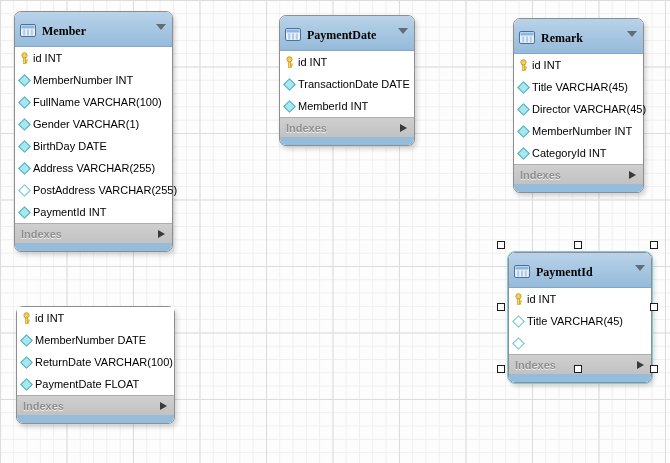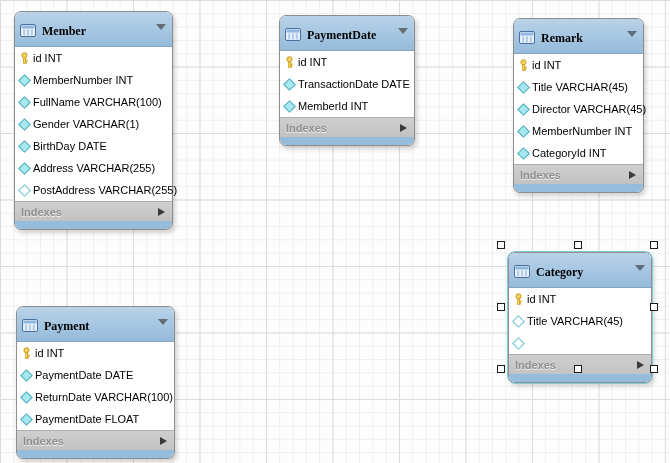--- a/index.html
+++ b/index.html
@@ -164,20 +164,24 @@
           <span class="col-text">BirthDay DATE</span>
         </div>
         <div class="col-row">
           <span class="icon diamond"></span>
           <span class="col-text">Address VARCHAR(255)</span>
         </div>
         <div class="col-row">
           <span class="icon diamond hollow"></span>
           <span class="col-text">PostAddress VARCHAR(255)</span>
         </div>
+        <div class="col-row">
+          <span class="icon diamond"></span>
+          <span class="col-text">PaymentId INT</span>
+        </div>
       </div>
       <div class="tbl-indexes">
         <span class="indexes-label">Indexes</span>
         <span class="expand-arrow"></span>
       </div>
       <div class="tbl-bottom"></div>
     </div>
     <div class="table-figure" style="left: 279px; top: 15px; width: 134px;">
       <div class="tbl-header">
         <span class="tbl-icon">
@@ -270,21 +274,21 @@
       <div class="tbl-header">
         <span class="tbl-icon">
           <svg width="16" height="13" viewBox="0 0 16 13">
             <rect x="0.5" y="0.5" width="15" height="12" rx="1.5" fill="#e8f1fa" stroke="#4d6f9d"></rect>
             <rect x="1.5" y="1.5" width="13" height="3" fill="#8fb6de"></rect>
             <rect x="3.2" y="5.5" width="2" height="6" fill="#aecbe8"></rect>
             <rect x="7" y="5.5" width="2" height="6" fill="#aecbe8"></rect>
             <rect x="10.8" y="5.5" width="2" height="6" fill="#aecbe8"></rect>
           </svg>
         </span>
-        <span class="tbl-title">Category</span>
+        <span class="tbl-title">PaymentId</span>
         <span class="collapse-arrow"></span>
       </div>
       <div class="tbl-body">
         <div class="col-row">
           <span class="icon key"><svg width="11" height="12" viewBox="0 0 11 12">
               <rect x="4.6" y="5.4" width="1.9" height="6.1" fill="#ffd95e" stroke="#c79b1e" stroke-width="0.7"></rect>
               <rect x="6.3" y="7.8" width="2" height="1.3" fill="#ffd95e" stroke="#c79b1e" stroke-width="0.6"></rect>
               <rect x="6.3" y="9.9" width="1.5" height="1.2" fill="#ffd95e" stroke="#c79b1e" stroke-width="0.6"></rect>
               <circle cx="5.5" cy="3.3" r="2.6" fill="#ffd95e" stroke="#c79b1e"></circle>
               <circle cx="5.5" cy="3.1" r="0.9" fill="#fff9e0" stroke="#c79b1e" stroke-width="0.5"></circle>
@@ -299,47 +303,34 @@
           <span class="icon diamond hollow"></span>
         </div>
       </div>
       <div class="tbl-indexes">
         <span class="indexes-label">Indexes</span>
         <span class="expand-arrow"></span>
       </div>
       <div class="tbl-bottom"></div>
     </div>
     <div class="table-figure" style="left: 16px; top: 306px; width: 157px;">
-      <div class="tbl-header">
-        <span class="tbl-icon">
-          <svg width="16" height="13" viewBox="0 0 16 13">
-            <rect x="0.5" y="0.5" width="15" height="12" rx="1.5" fill="#e8f1fa" stroke="#4d6f9d"></rect>
-            <rect x="1.5" y="1.5" width="13" height="3" fill="#8fb6de"></rect>
-            <rect x="3.2" y="5.5" width="2" height="6" fill="#aecbe8"></rect>
-            <rect x="7" y="5.5" width="2" height="6" fill="#aecbe8"></rect>
-            <rect x="10.8" y="5.5" width="2" height="6" fill="#aecbe8"></rect>
-          </svg>
-        </span>
-        <span class="tbl-title">Payment</span>
-        <span class="collapse-arrow"></span>
-      </div>
-      <div class="tbl-body">
-        <div class="col-row">
-          <span class="icon key"><svg width="11" height="12" viewBox="0 0 11 12">
-              <rect x="4.6" y="5.4" width="1.9" height="6.1" fill="#ffd95e" stroke="#c79b1e" stroke-width="0.7"></rect>
-              <rect x="6.3" y="7.8" width="2" height="1.3" fill="#ffd95e" stroke="#c79b1e" stroke-width="0.6"></rect>
-              <rect x="6.3" y="9.9" width="1.5" height="1.2" fill="#ffd95e" stroke="#c79b1e" stroke-width="0.6"></rect>
-              <circle cx="5.5" cy="3.3" r="2.6" fill="#ffd95e" stroke="#c79b1e"></circle>
-              <circle cx="5.5" cy="3.1" r="0.9" fill="#fff9e0" stroke="#c79b1e" stroke-width="0.5"></circle>
-            </svg></span>
-          <span class="col-text">id INT</span>
-        </div>
-        <div class="col-row">
-          <span class="icon diamond"></span>
-          <span class="col-text">PaymentDate DATE</span>
+      <div class="tbl-body">
+        <div class="col-row">
+          <span class="icon key"><svg width="11" height="12" viewBox="0 0 11 12">
+              <rect x="4.6" y="5.4" width="1.9" height="6.1" fill="#ffd95e" stroke="#c79b1e" stroke-width="0.7"></rect>
+              <rect x="6.3" y="7.8" width="2" height="1.3" fill="#ffd95e" stroke="#c79b1e" stroke-width="0.6"></rect>
+              <rect x="6.3" y="9.9" width="1.5" height="1.2" fill="#ffd95e" stroke="#c79b1e" stroke-width="0.6"></rect>
+              <circle cx="5.5" cy="3.3" r="2.6" fill="#ffd95e" stroke="#c79b1e"></circle>
+              <circle cx="5.5" cy="3.1" r="0.9" fill="#fff9e0" stroke="#c79b1e" stroke-width="0.5"></circle>
+            </svg></span>
+          <span class="col-text">id INT</span>
+        </div>
+        <div class="col-row">
+          <span class="icon diamond"></span>
+          <span class="col-text">MemberNumber DATE</span>
         </div>
         <div class="col-row">
           <span class="icon diamond"></span>
           <span class="col-text">ReturnDate VARCHAR(100)</span>
         </div>
         <div class="col-row">
           <span class="icon diamond"></span>
           <span class="col-text">PaymentDate FLOAT</span>
         </div>
       </div>

